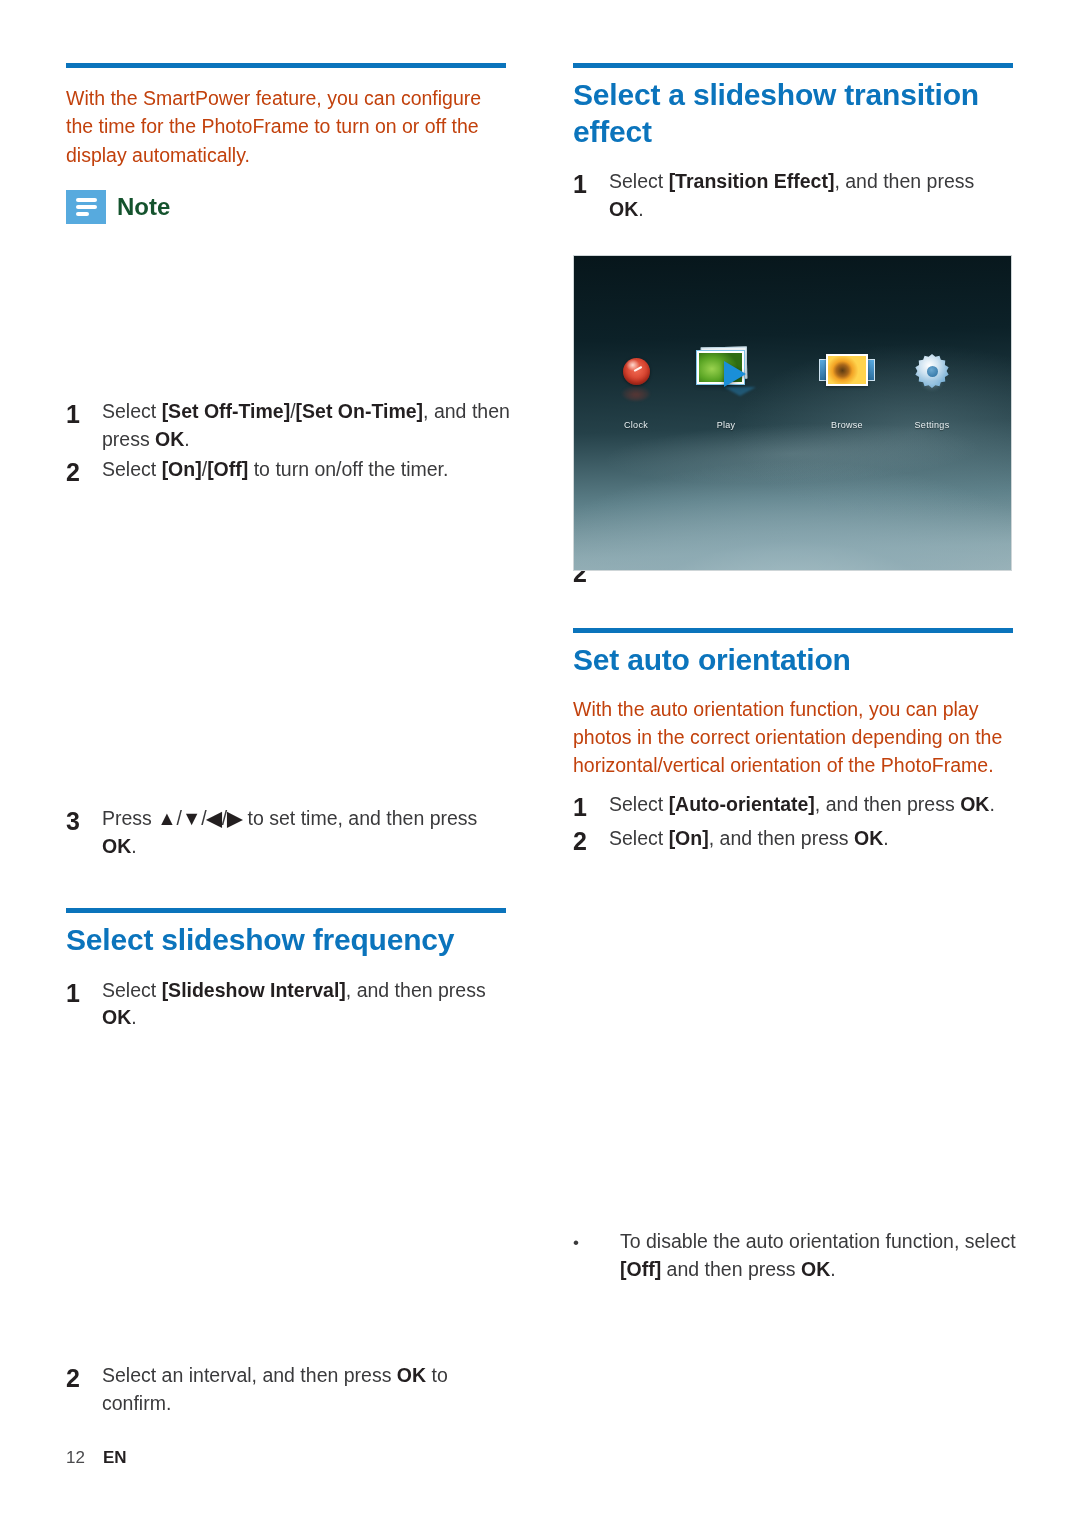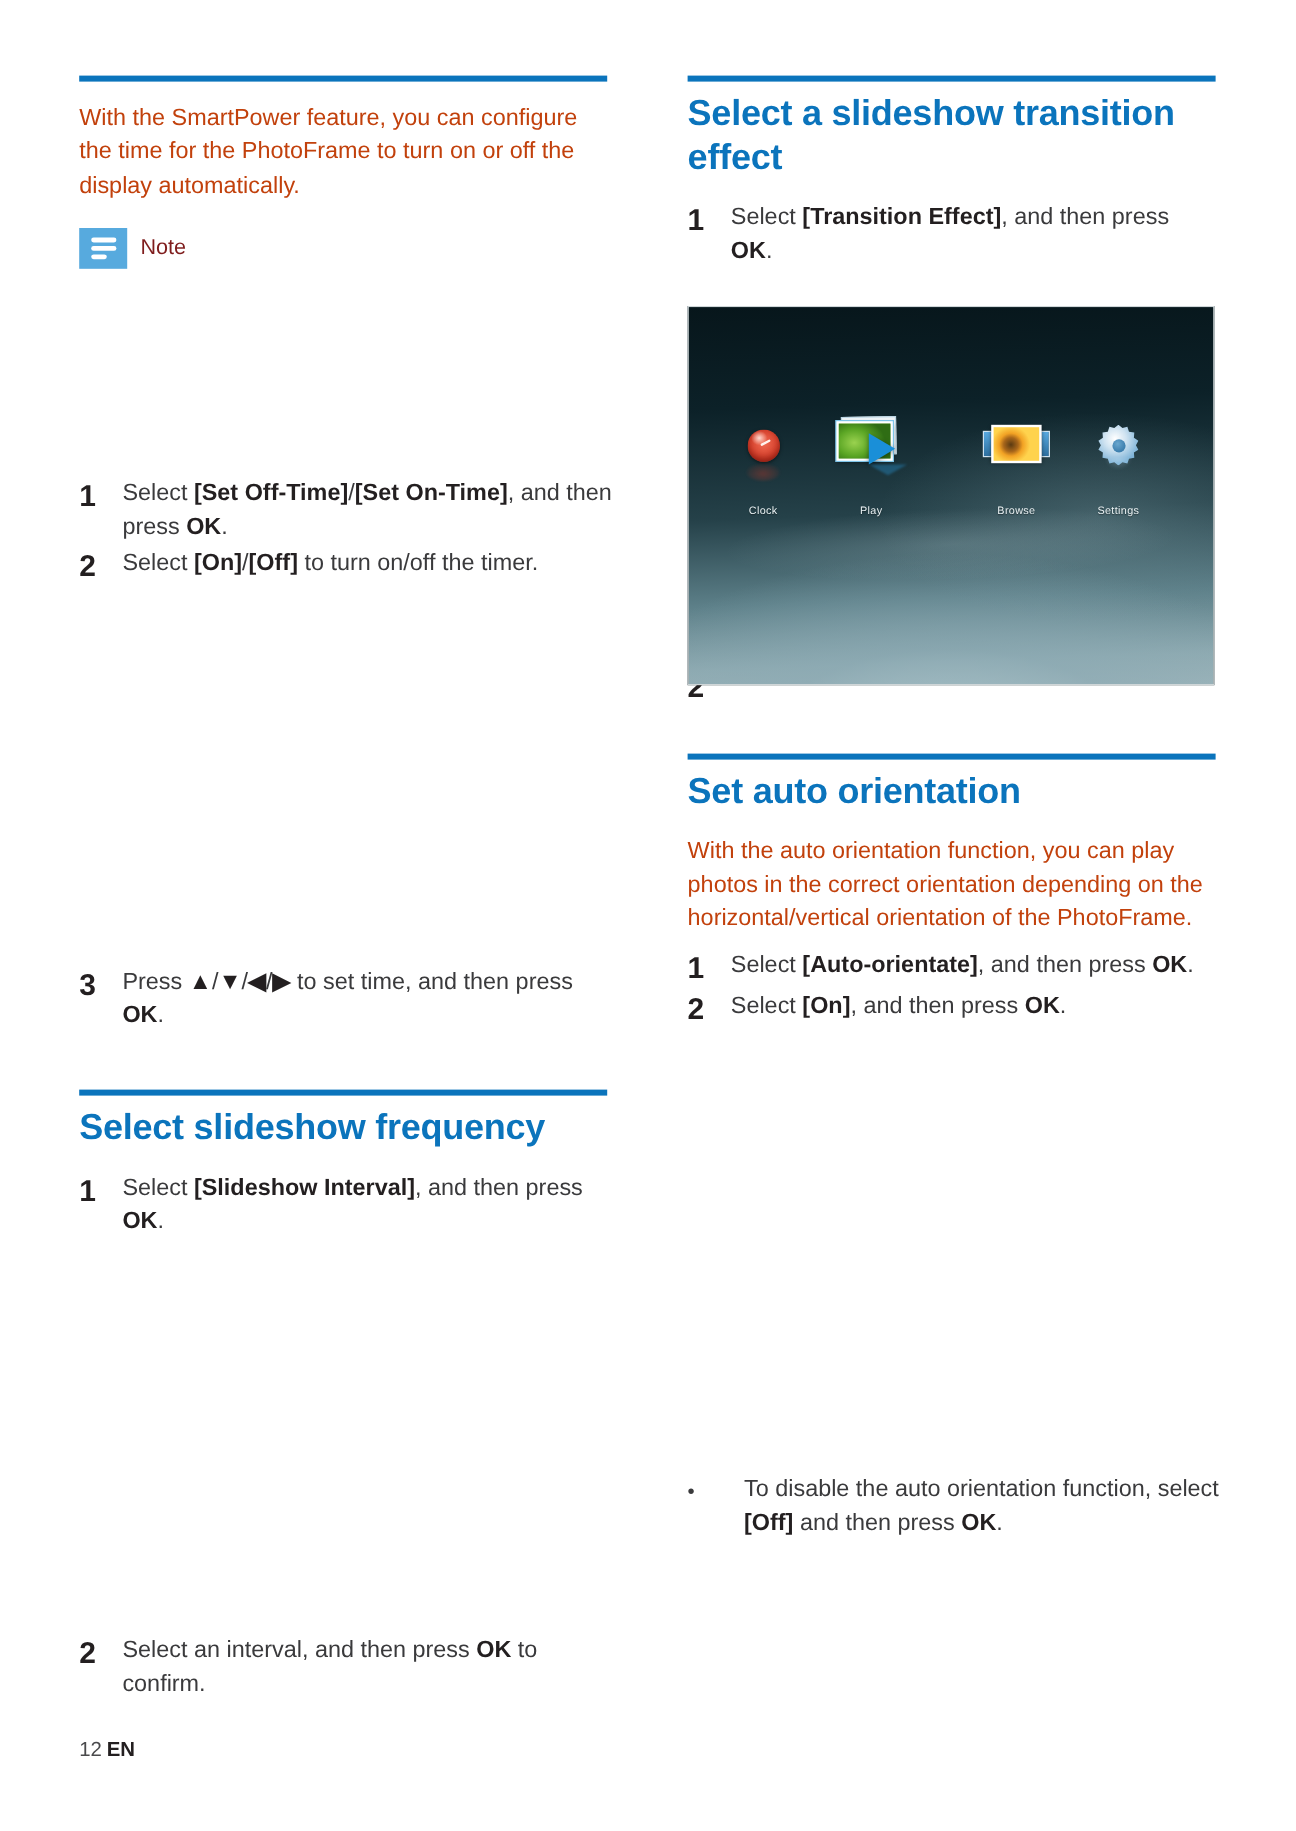--- a/index.html
+++ b/index.html
@@ -79,23 +79,23 @@
   .note-icon i {
     display: block;
     background: #ffffff;
     height: 4px;
     border-radius: 2px;
   }
   .note-icon i:nth-child(1) { width: 21px; margin-right: 0; }
   .note-icon i:nth-child(2) { width: 21px; margin-right: 0; }
   .note-icon i:nth-child(3) { width: 13px; margin-right: 8px; }
   .note-label {
-    color: #7f1d1d;
-    font-size: 18px;
-    font-weight: 400;
+    color: #14532d;
+    font-size: 24px;
+    font-weight: 700;
     margin-left: 11px;
   }
   .note-body {
     border: 1px solid #a8cfe8;
     border-top: none;
     padding: 11px 14px 14px 14px;
     box-sizing: border-box;
   }
   .note-list {
     margin: 0;
@@ -355,21 +355,21 @@
     filter: blur(1px);
   }
 
   
   .footer {
     position: absolute;
     left: 66px;
     top: 1448px;
     display: flex;
     align-items: baseline;
-    gap: 4px;
+    gap: 18px;
   }
   .footer .pg {
     font-size: 17px;
     color: #4a4a4c;
   }
   .footer .lang {
     font-size: 17px;
     font-weight: 700;
     color: #231f20;
   }

